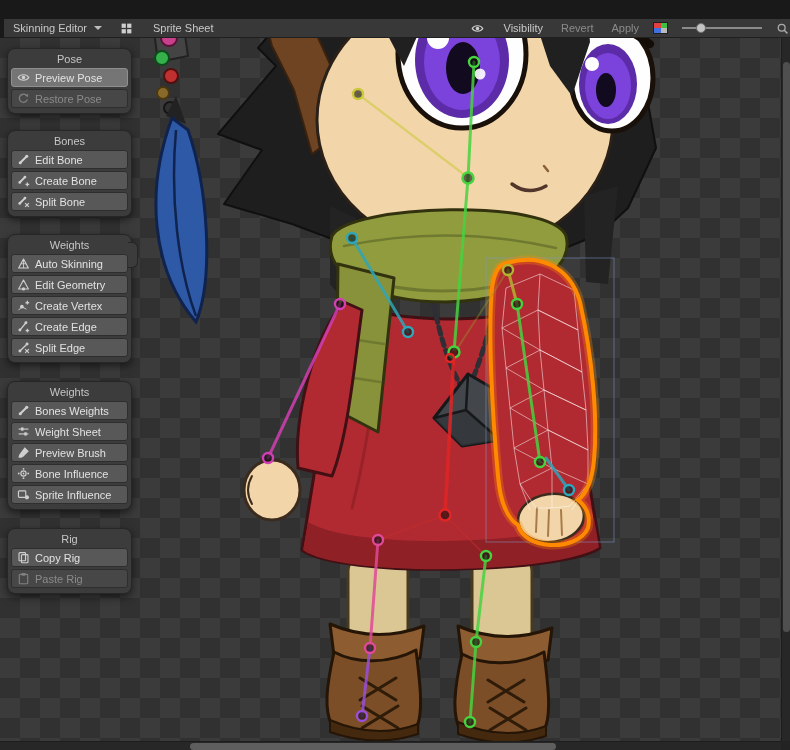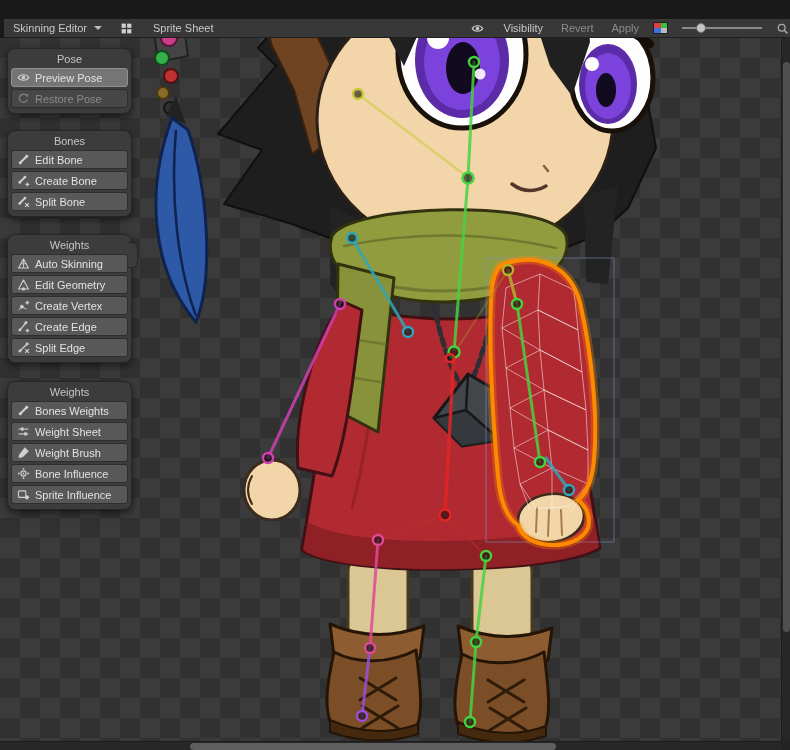--- a/index.html
+++ b/index.html
@@ -472,36 +472,51 @@
       <button class="tool">
         <svg class="ic">
             <use href="#i-sliders"></use>
           </svg>
         <span>Weight Sheet</span>
       </button>
       <button class="tool">
         <svg class="ic">
             <use href="#i-brush"></use>
           </svg>
-        <span>Weight Brush</span>
+        <span>Preview Brush</span>
       </button>
       <button class="tool">
         <svg class="ic">
             <use href="#i-influence"></use>
           </svg>
         <span>Bone Influence</span>
       </button>
       <button class="tool">
         <svg class="ic">
             <use href="#i-sprite-influence"></use>
           </svg>
         <span>Sprite Influence</span>
       </button>
     </div>
 
+    <div class="panel" style="top:490px">
+      <div class="panel-title">Rig</div>
+      <button class="tool">
+        <svg class="ic">
+            <use href="#i-copy"></use>
+          </svg>
+        <span>Copy Rig</span>
+      </button>
+      <button class="tool disabled">
+        <svg class="ic">
+            <use href="#i-paste"></use>
+          </svg>
+        <span>Paste Rig</span>
+      </button>
+    </div>
   </div>
 
   <div class="hscroll">
     <div class="thumb"></div>
   </div>
   <div class="vscroll">
     <div class="thumb"></div>
   </div>
   <div class="corner"></div>
 </div>

